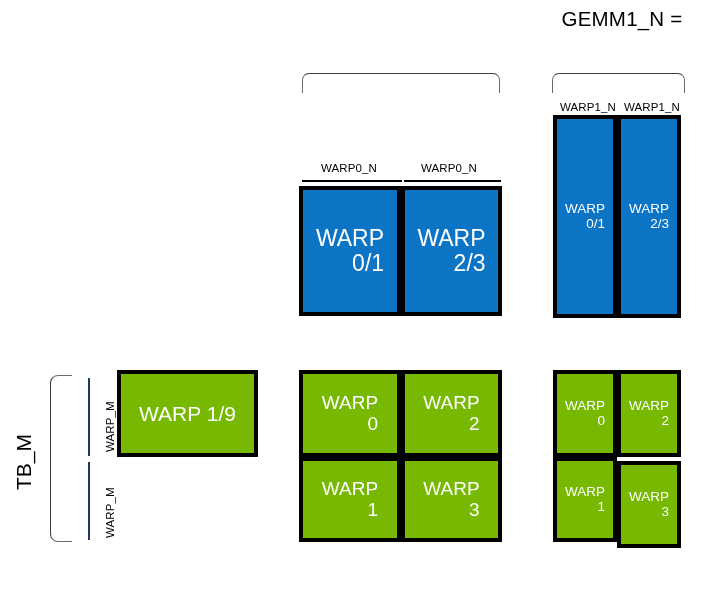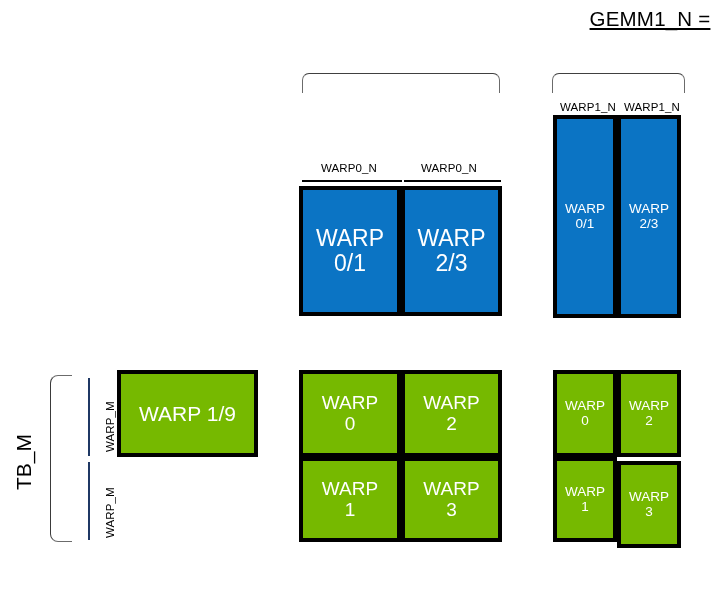--- a/index.html
+++ b/index.html
@@ -100,21 +100,21 @@
     display: flex;
   }
   .block-group.cols { flex-direction: row; }
   .block-group.rows { flex-direction: column; }
 
   .cell {
     box-sizing: border-box;
     display: flex;
     align-items: center;
     justify-content: center;
-    text-align: center;
+    text-align: right;
     color: #ffffff;
     border: 4px solid #000000;
     line-height: 1.1;
     white-space: pre-line;
     overflow: hidden;
   }
   .cell.blue  { background: #0B74C4; }
   .cell.green { background: #76B900; }
 
   
@@ -122,21 +122,21 @@
   .t-md  { font-size: 21px; }
   .t-sm  { font-size: 19px; }
   .t-xs  { font-size: 13.5px; }
 </style>
 </head>
 <body>
 
 <div class="canvas">
 
 
-  <div class="heading two-line" style="left:580px; top:6px; width:140px;text-decoration:underline;">
+  <div class="heading two-line" style="left:552px; top:6px; width:140px;">
     <div>GEMM1_N =</div>
   </div>
 
   <div class="hbrace" style="left:302px; top:73px; width:198px; height:20px;"></div>
 
   <div class="hbrace" style="left:552px; top:73px; width:133px; height:20px;"></div>
 
   <div class="caption" style="left:560px; top:101px;">WARP1_N</div>
   <div class="caption" style="left:624px; top:101px;">WARP1_N</div>
 

